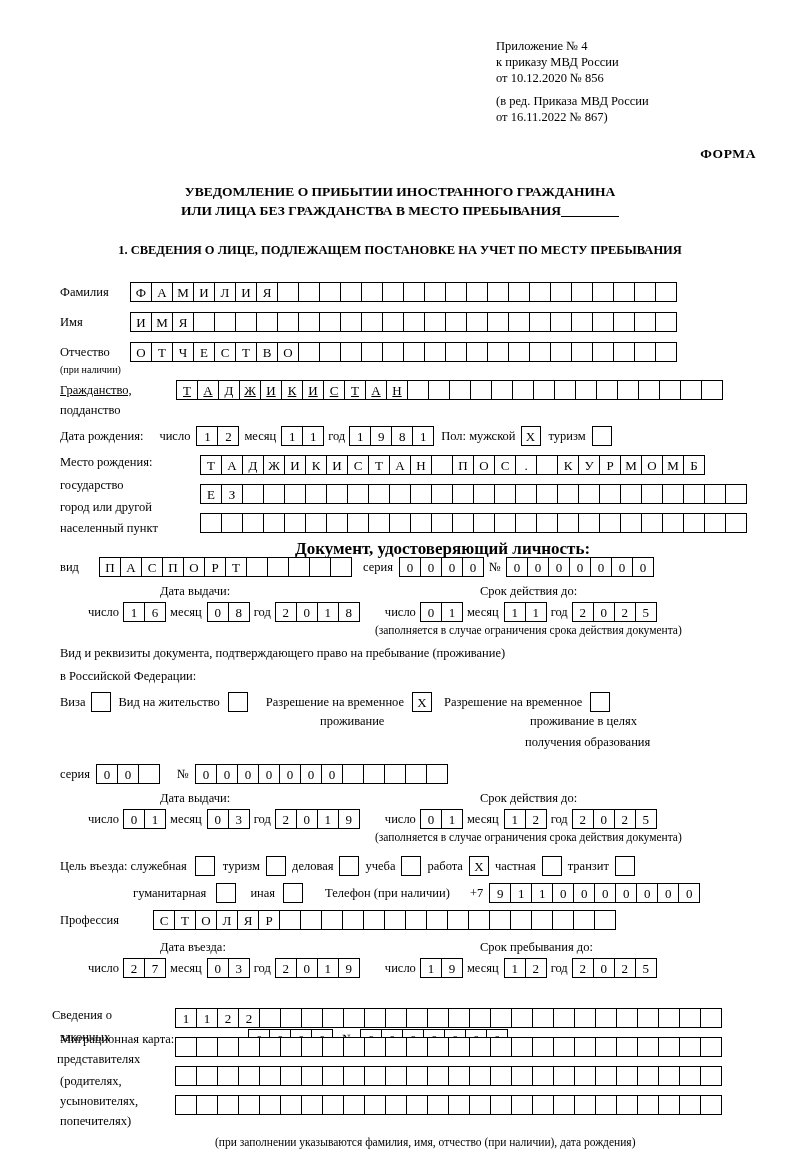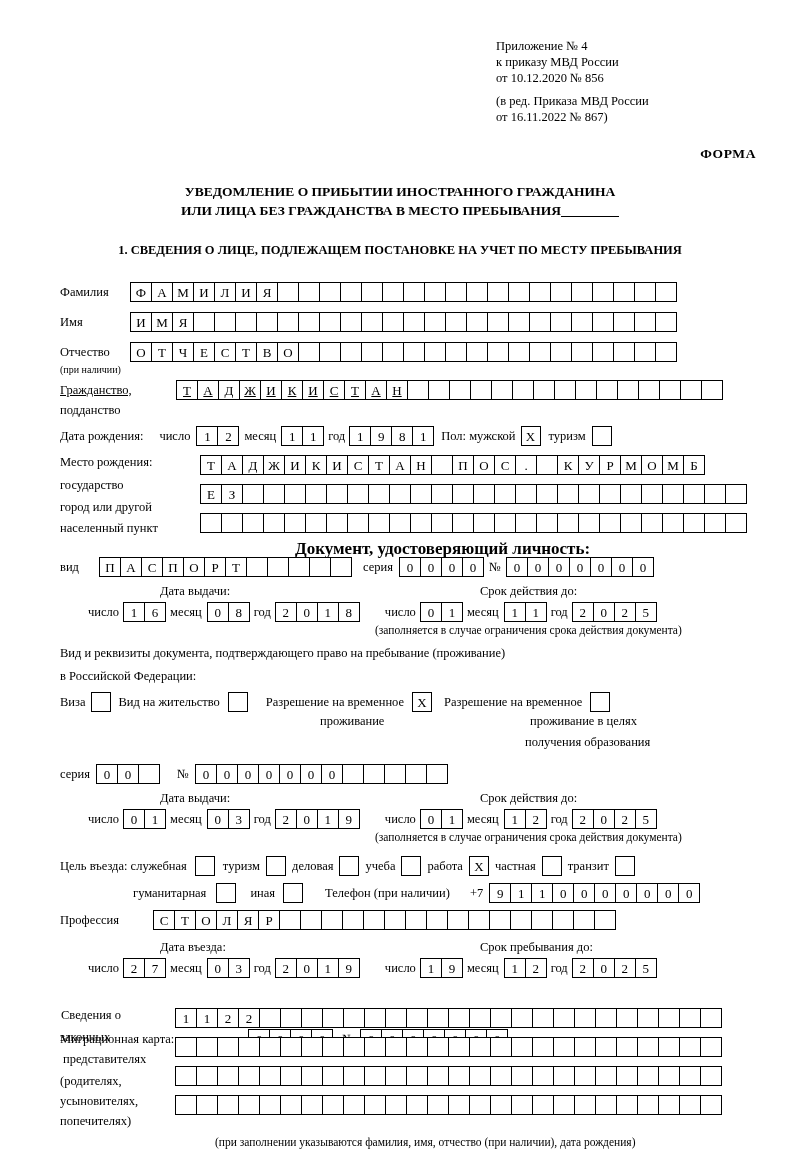--- a/index.html
+++ b/index.html
@@ -692,27 +692,27 @@
         <span class="bx">0</span>
         <span class="bx">0</span>
         <span class="bx">0</span>
         <span class="bx">0</span>
         <span class="bx">0</span>
         <span class="bx">0</span>
         <span class="bx">0</span>
       </span>
   </div>
 
-  <div class="row" style="top:1008px; left:61px;text-align:center;">
+  <div class="row" style="top:1008px; left:52px;text-align:center;">
     <span class="lbl">Сведения о</span>
   </div>
   <div class="row" style="top:1030px; left:60px;">
     <span class="lbl">законных</span>
   </div>
-  <div class="row" style="top:1052px; left:63px;">
+  <div class="row" style="top:1052px; left:57px;">
     <span class="lbl">представителях</span>
   </div>
   <div class="row" style="top:1074px; left:60px;">
     <span class="lbl">(родителях,</span>
   </div>
   <div class="row" style="top:1094px; left:60px;">
     <span class="lbl">усыновителях,</span>
   </div>
   <div class="row" style="top:1114px; left:60px;">
     <span class="lbl">попечителях)</span>

